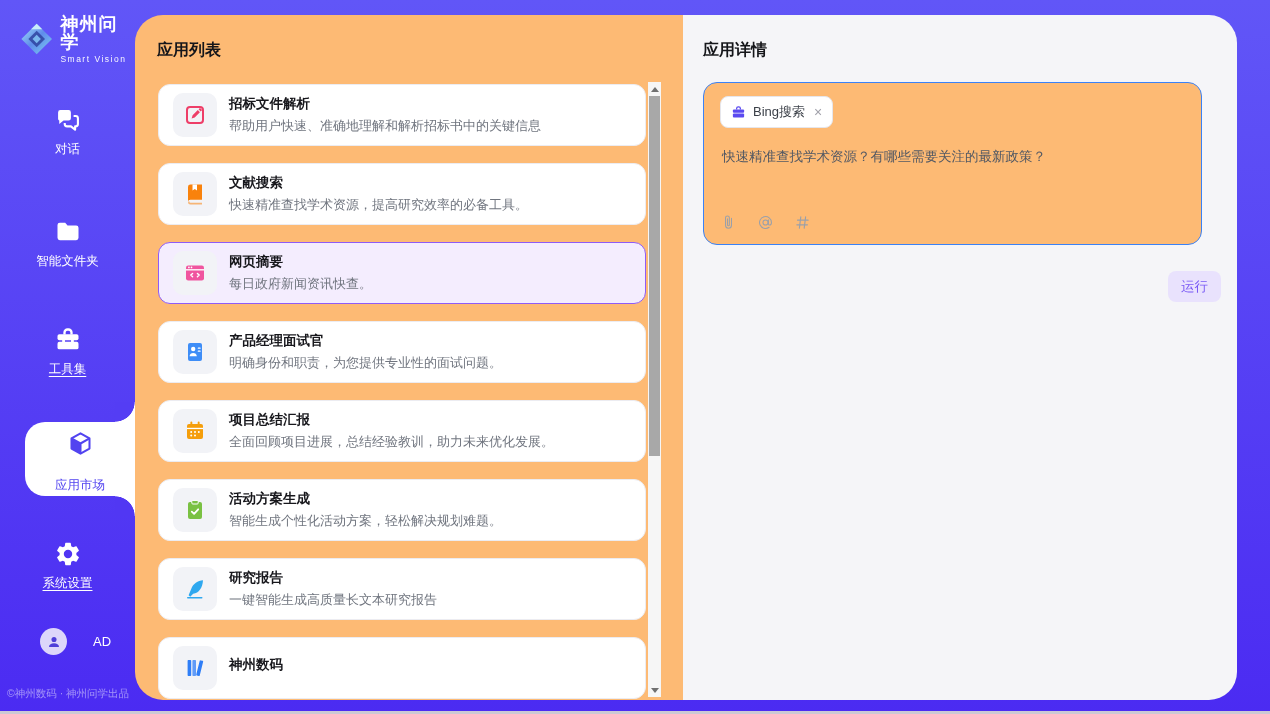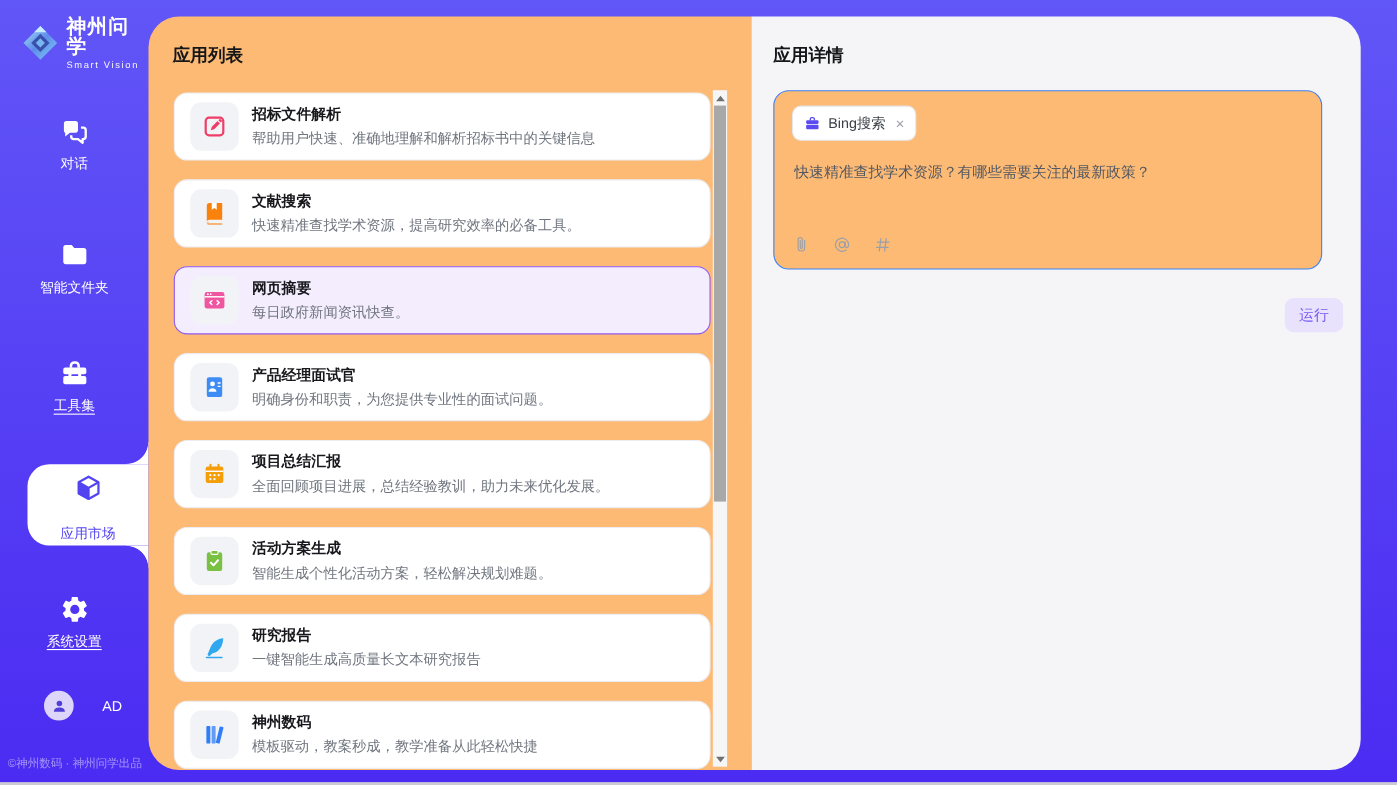--- a/index.html
+++ b/index.html
@@ -324,21 +324,20 @@
       </div>
 
       <div class="app-card" data-idx="7">
         <span class="tile" style="color: rgb(47, 126, 247);">
           <svg>
             <use href="#icon-books"></use>
           </svg>
         </span>
         <span class="card-txt">
           <div class="card-title">神州数码</div>
-          <div class="card-desc">模板驱动，教案秒成，教学准备从此轻松快捷</div>
         </span>
       </div>
     </div>
 
   <div id="scrollbar">
     <div class="scroll-arrow up">
         <span class="tri-up"></span>
       </div>
     <div id="scroll-thumb"></div>
     <div class="scroll-arrow down">

